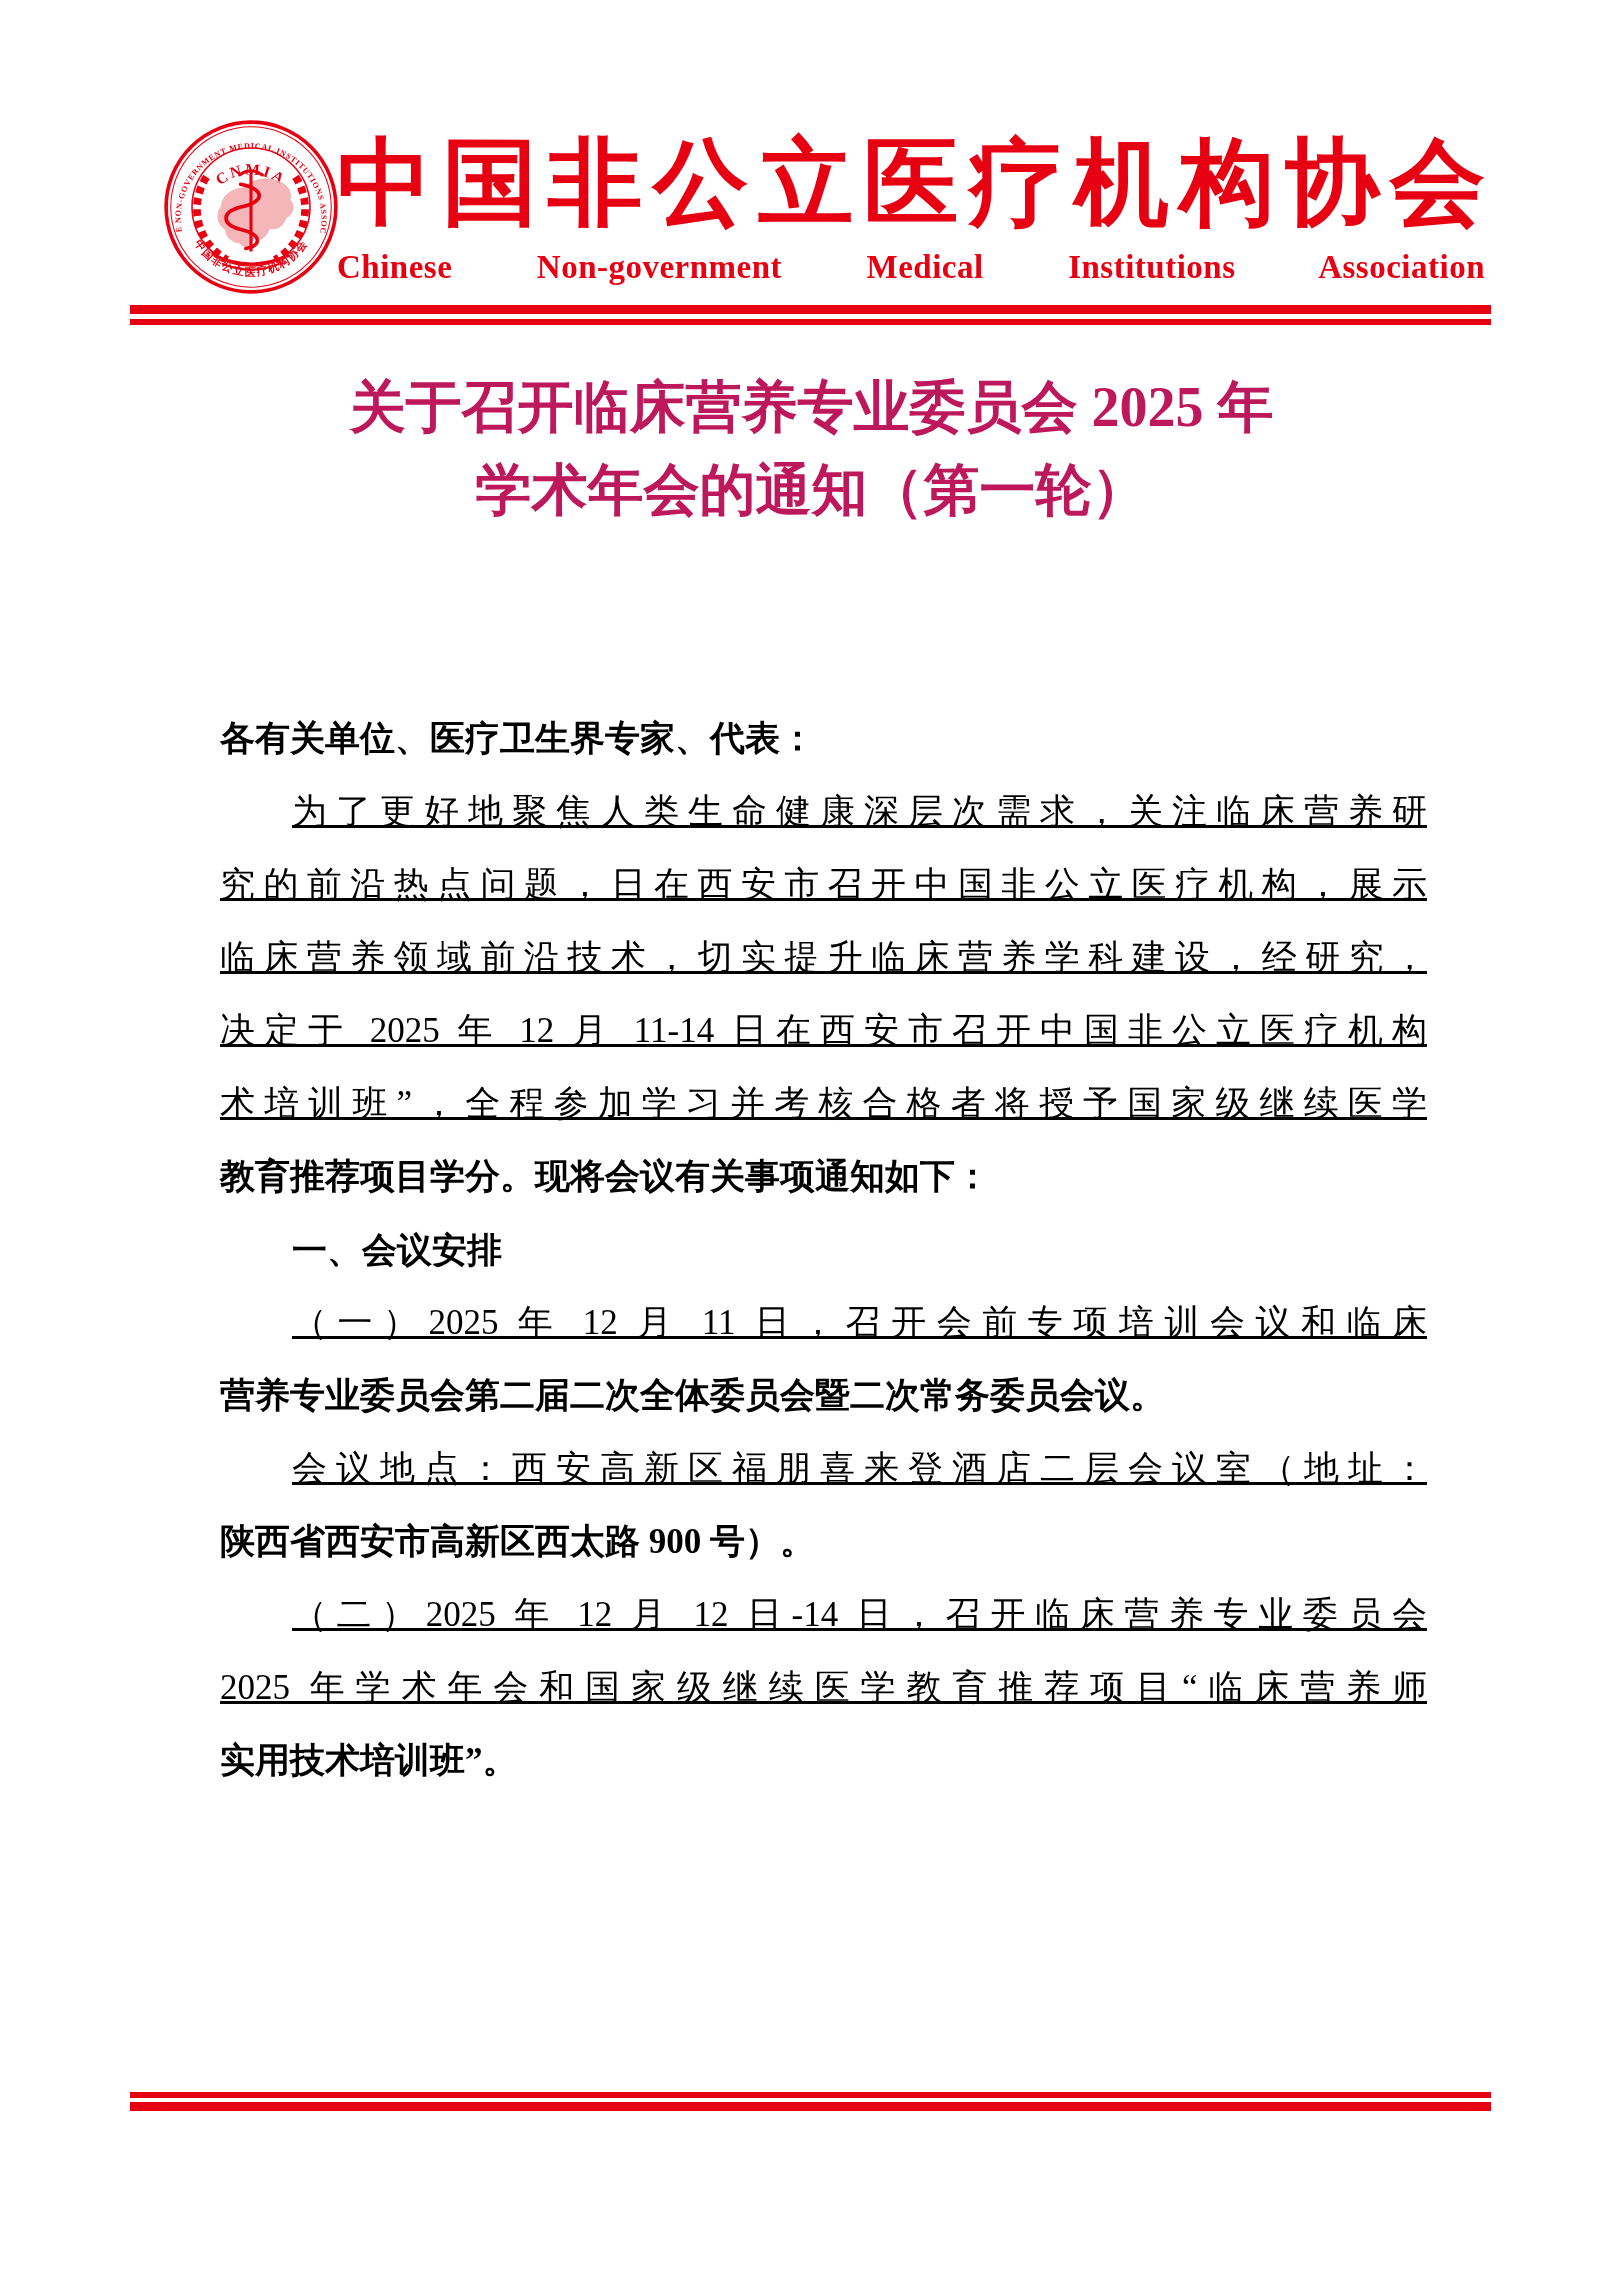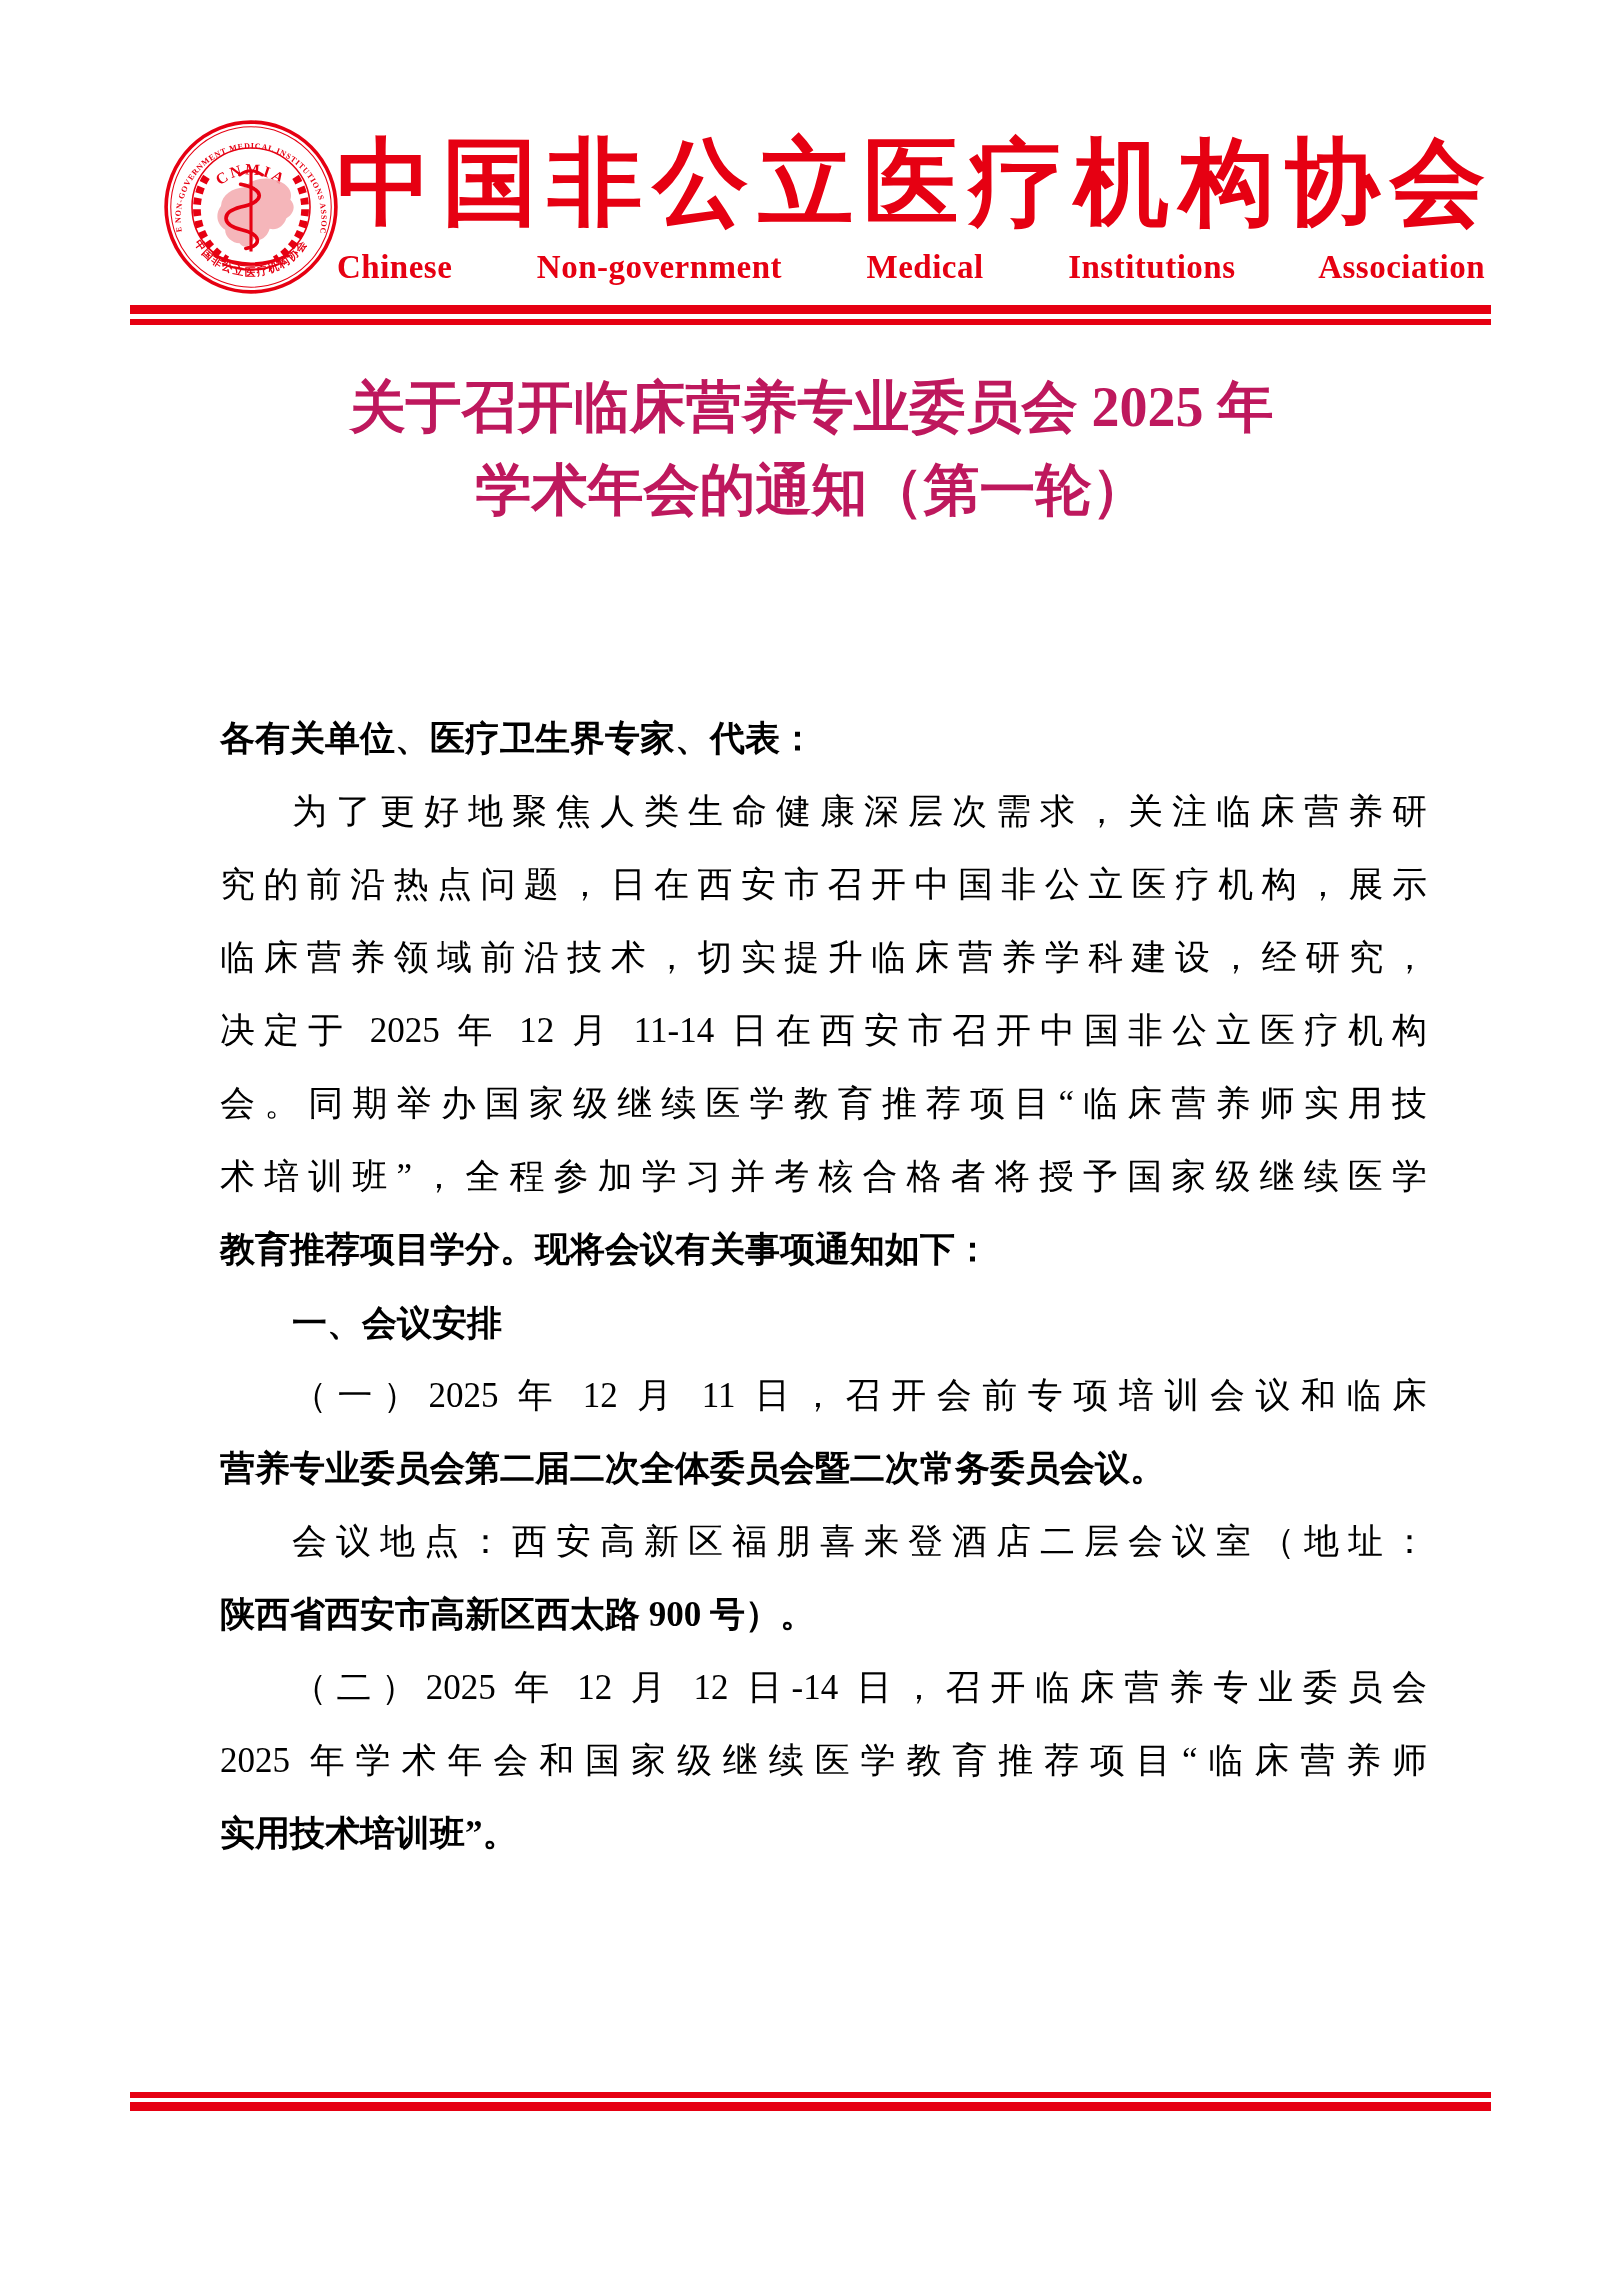--- a/index.html
+++ b/index.html
@@ -50,21 +50,21 @@
   }
   
   .body-block {
     position:absolute; left:220px; top:702px; width:1207px;
   }
   .bl {
     height:73px; line-height:73px;
     font-size:35px;
     width:100%;
   }
-  .bl.just { text-align:justify; text-align-last:justify; }
+  .bl.just { text-align:justify; text-align-last:justify;text-decoration:underline; }
   .bl.left { text-align:left;font-weight:bold; }
   .bl.indent { padding-left:72px; }
   .bl.heading {
     font-family:"Liberation Sans","DejaVu Sans",sans-serif;
     font-weight:bold;
   }
   
   .seal-ring-text { font-family:"Liberation Serif","DejaVu Serif",serif; }
 </style>
 </head>
@@ -122,21 +122,20 @@
     <div>关于召开临床营养专业委员会 2025 年</div>
     <div>学术年会的通知（第一轮）</div>
   </div>
 
   <div class="body-block">
     <div class="bl left">各有关单位、医疗卫生界专家、代表：</div>
     <div class="bl just indent">为了更好地聚焦人类生命健康深层次需求，关注临床营养研</div>
     <div class="bl just">究的前沿热点问题，日在西安市召开中国非公立医疗机构，展示</div>
     <div class="bl just">临床营养领域前沿技术，切实提升临床营养学科建设，经研究，</div>
     <div class="bl just">决定于 2025 年 12 月 11-14 日在西安市召开中国非公立医疗机构</div>
-    <div class="bl just">会。同期举办国家级继续医学教育推荐项目“临床营养师实用技</div>
     <div class="bl just">术培训班”，全程参加学习并考核合格者将授予国家级继续医学</div>
     <div class="bl left">教育推荐项目学分。现将会议有关事项通知如下：</div>
     <div class="bl left indent heading">一、会议安排</div>
     <div class="bl just indent">（一）2025 年 12 月 11 日，召开会前专项培训会议和临床</div>
     <div class="bl left">营养专业委员会第二届二次全体委员会暨二次常务委员会议。</div>
     <div class="bl just indent">会议地点：西安高新区福朋喜来登酒店二层会议室（地址：</div>
     <div class="bl left">陕西省西安市高新区西太路 900 号）。</div>
     <div class="bl just indent">（二）2025 年 12 月 12 日-14 日，召开临床营养专业委员会</div>
     <div class="bl just">2025 年学术年会和国家级继续医学教育推荐项目“临床营养师</div>
     <div class="bl left">实用技术培训班”。</div>

